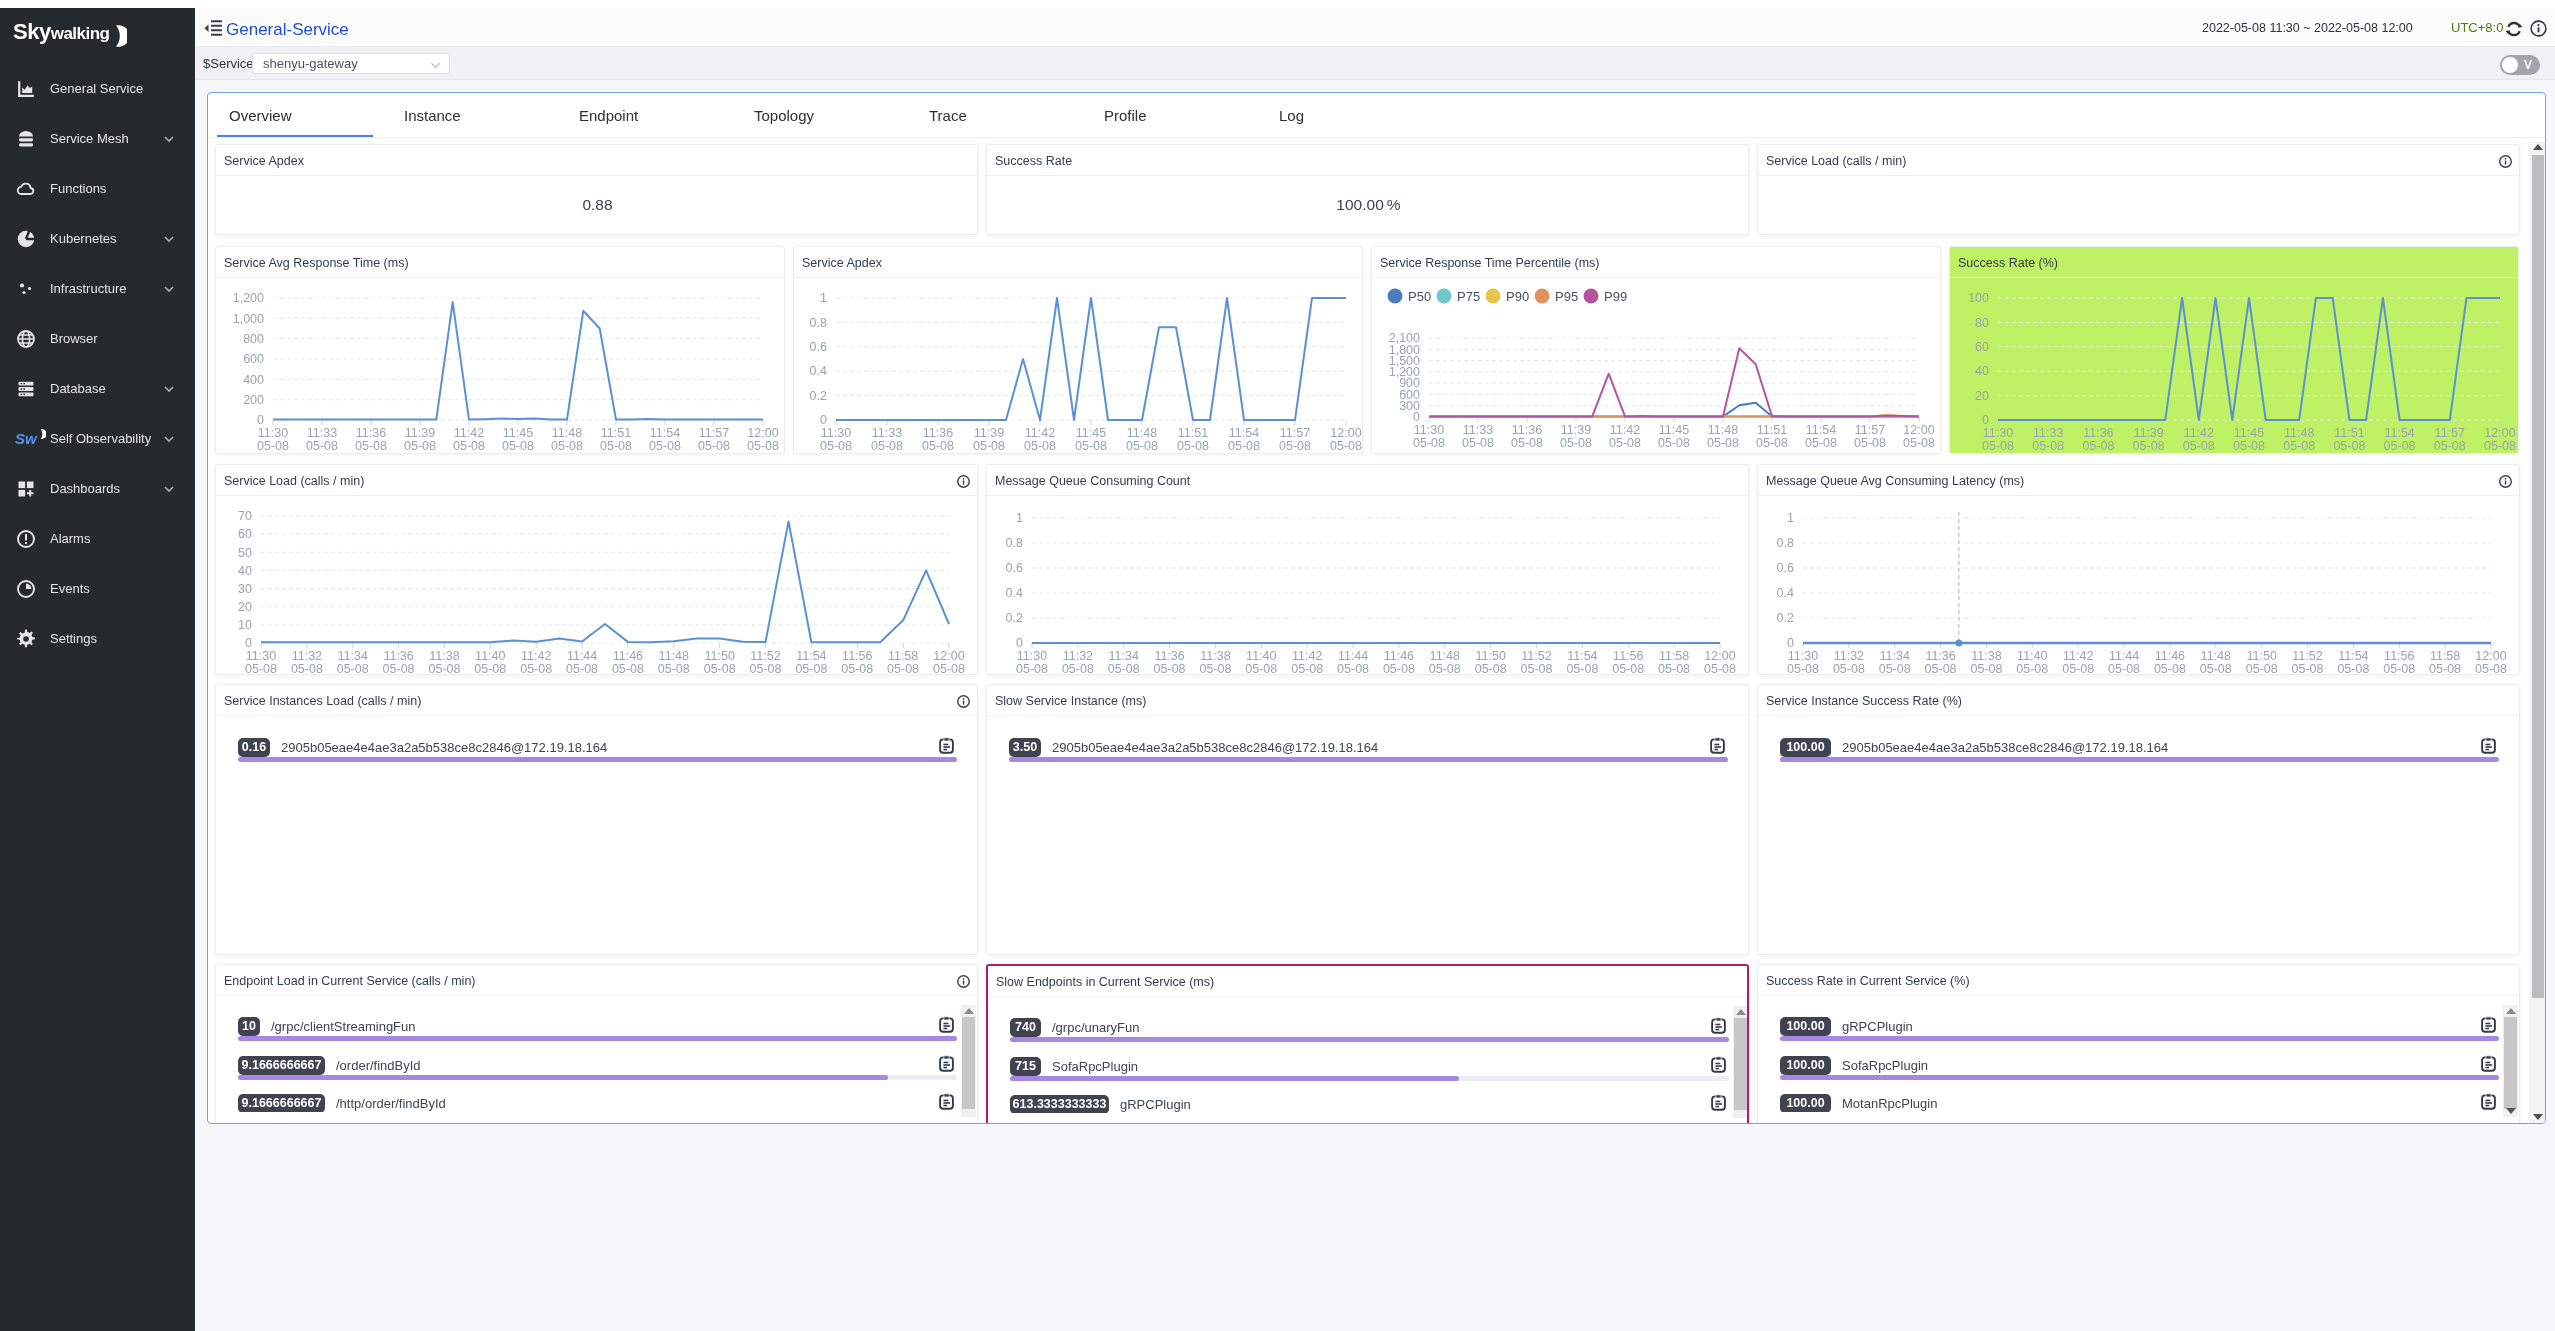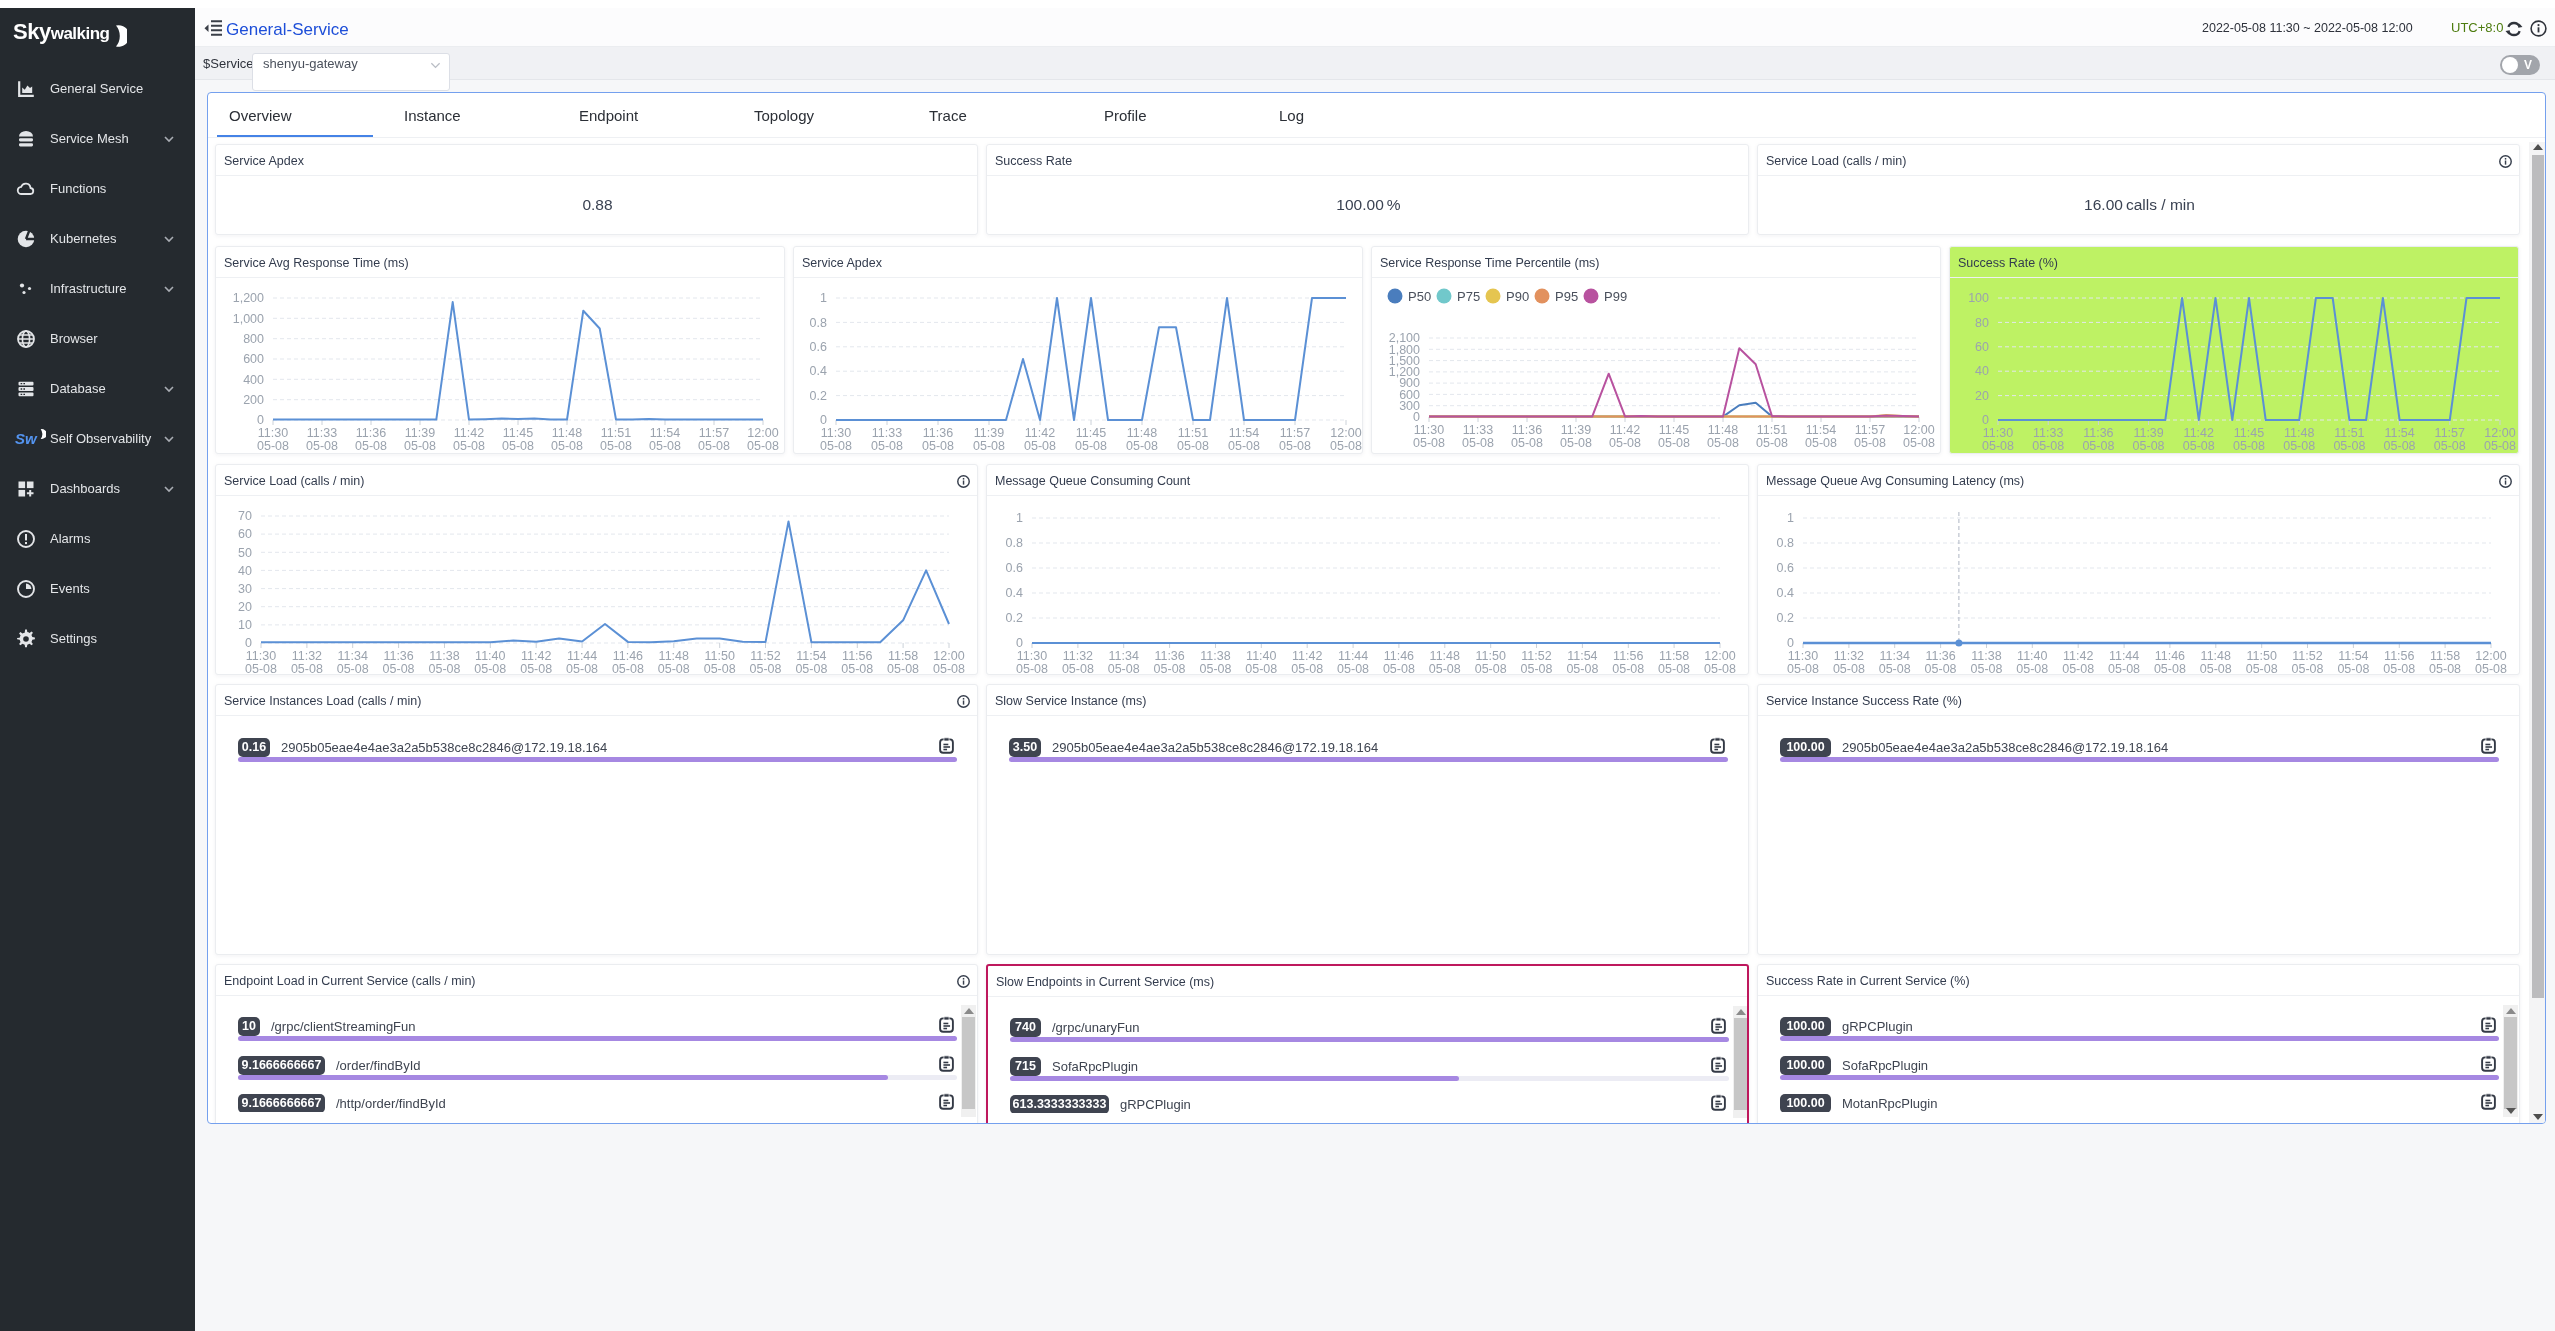--- a/index.html
+++ b/index.html
@@ -151,21 +151,21 @@
     <div style="position:absolute;left:2335px;top:12px">
       <svg width="17" height="17" viewBox="0 0 17 17" style="display:block">
         <circle cx="8.5" cy="8.5" r="7.4" fill="none" stroke="#2f333b" stroke-width="1.6"></circle>
         <rect x="7.6" y="7.3" width="1.8" height="5.1" fill="#2f333b"></rect>
         <rect x="7.6" y="4.1" width="1.8" height="2" fill="#2f333b"></rect>
       </svg>
     </div>
   </div>
 <div style="position:absolute;left:195px;top:47px;width:2360px;height:33px;background:#f0f1f4;border-bottom:1px solid #e4e6ea">
     <div style="position:absolute;left:8px;top:9px;font-size:13px;color:#2f333c">$Service</div>
-    <div style="position:absolute;left:57px;top:6px;width:198px;height:38px;background:#fff;border:1px solid #dcdfe6;border-radius:3px;">
+    <div style="position:absolute;left:57px;top:6px;width:198px;height:21px;background:#fff;border:1px solid #dcdfe6;border-radius:3px;">
       <span style="position:absolute;left:10px;top:2px;font-size:13px;color:#4b515c">shenyu-gateway</span>
       <svg style="position:absolute;right:8px;top:6px" width="11" height="11" viewBox="0 0 12 12">
         <path d="M1.5 3.5L6 8l4.5-4.5" stroke="#b9bdc5" stroke-width="1.4" fill="none"></path>
       </svg>
     </div>
     <div style="position:absolute;left:2305px;top:8px;width:40px;height:20px;background:#a2a5ab;border-radius:10px">
       <div style="position:absolute;left:2px;top:2px;width:16px;height:16px;background:#fff;border-radius:8px"></div>
       <div style="position:absolute;left:24px;top:3px;font-size:12px;color:#fff;font-weight:bold">V</div>
     </div>
   </div>
@@ -188,21 +188,20 @@
       <div style="position:absolute;left:0;top:31px;width:763px;height:58px;line-height:58px;text-align:center;font-size:15.5px;color:#3a4252">100.00 %</div>
     </div>
     <div style="position:absolute;left:1549px;top:51px;width:763px;height:91px;background:#fff;border:1px solid #ebedf0;border-radius:3px;box-sizing:border-box;overflow:hidden;box-shadow:0 1px 4px rgba(30,40,60,0.06)">
       <div style="position:relative;height:31px;line-height:32px;padding-left:8px;font-size:12.5px;color:#333c4e;border-bottom:1px solid #eef0f3">Service Load (calls / min)<div style="position:absolute;right:7px;top:10px">
           <svg width="13" height="13" viewBox="0 0 17 17" style="display:block">
             <circle cx="8.5" cy="8.5" r="7.5" fill="none" stroke="#38404e" stroke-width="1.9"></circle>
             <rect x="7.6" y="7.2" width="1.9" height="5.4" fill="#38404e"></rect>
             <rect x="7.6" y="3.9" width="1.9" height="2.1" fill="#38404e"></rect>
           </svg>
         </div></div>
-      <div style="position:absolute;left:0;top:31px;width:763px;height:58px;line-height:58px;text-align:center;font-size:15.5px;color:#3a4252">16.00 calls / min</div>
     </div>
     <div style="position:absolute;left:7px;top:153px;width:570px;height:208px;background:#fff;border:1px solid #ebedf0;border-radius:3px;box-sizing:border-box;overflow:hidden;box-shadow:0 1px 4px rgba(30,40,60,0.06)">
       <div style="position:relative;height:31px;line-height:32px;padding-left:8px;font-size:12.5px;color:#333c4e;border-bottom:1px solid #eef0f3">Service Avg Response Time (ms)</div>
       <div style="position:absolute;left:0;top:31px">
         <svg width="570" height="178" viewBox="0 0 570 178" style="display:block">
           <line x1="57" y1="142.0" x2="547" y2="142.0" stroke="#e3e7ed" stroke-width="1" stroke-dasharray="4 3"></line>
           <text x="48" y="146.2" font-size="12.5" fill="#9ba3ae" text-anchor="end">0</text>
           <line x1="57" y1="121.7" x2="547" y2="121.7" stroke="#e3e7ed" stroke-width="1" stroke-dasharray="4 3"></line>
           <text x="48" y="125.9" font-size="12.5" fill="#9ba3ae" text-anchor="end">200</text>
           <line x1="57" y1="101.3" x2="547" y2="101.3" stroke="#e3e7ed" stroke-width="1" stroke-dasharray="4 3"></line>

